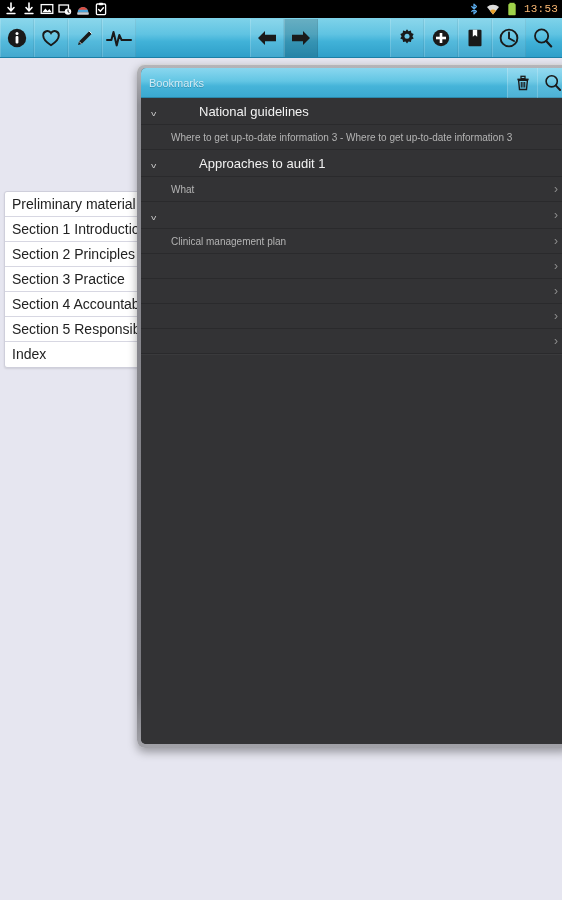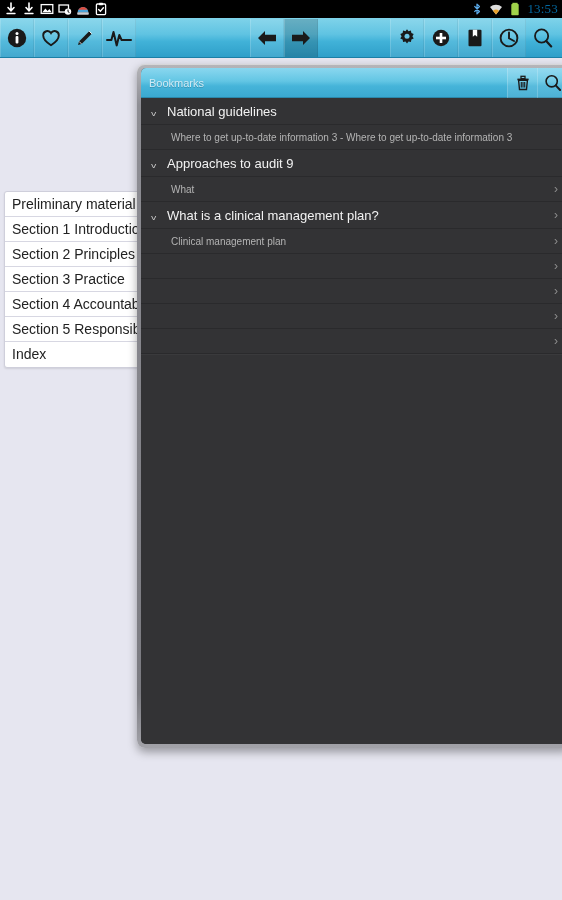--- a/index.html
+++ b/index.html
@@ -15,22 +15,22 @@
   .statusbar {
     position: absolute; top: 0; left: 0;
     width: 562px; height: 18px;
     background: #000;
     display: flex; align-items: center;
   }
   .sb-left { display: flex; align-items: center; gap: 4px; padding-left: 4px; }
   .sb-right { margin-left: auto; display: flex; align-items: center; gap: 5px; padding-right: 4px; }
   .sb-ico { width: 14px; height: 14px; display: block; }
   .sb-clock {
-    color: #0369a1; font-size: 13px; letter-spacing: 0.2px;
-    font-family: Liberation Serif, serif; line-height: 14px;
+    color: #fdba74; font-size: 11px; letter-spacing: 0.2px;
+    font-family: Liberation Mono, monospace; line-height: 14px;
   }
 
   
   .toolbar {
     position: absolute; top: 18px; left: 0;
     width: 562px; height: 40px;
     background: linear-gradient(to bottom, #7fd3ea 0%, #5fc3e2 42%, #41b2d8 60%, #2e9fc9 100%);
     border-bottom: 1px solid #1b7fa6;
   }
   .tb-group { position: absolute; top: 0; height: 40px; display: flex; align-items: center; }
@@ -137,20 +137,21 @@
   .bm-caret {
     width: 26px; flex: 0 0 26px;
     text-align: center;
     color: #cfcfcf; font-size: 11px;
     line-height: 1;
   }
   .bm-caret i { display: inline-block; transform: rotate(180deg); font-style: normal; }
   .bm-label-parent {
     font-size: 13px; color: #f2f2f2;
     white-space: nowrap;
+    margin-left: 32px;
   }
   .bm-label-child {
     margin-left: 30px;
     font-size: 10px; color: #b4b4b4;
     white-space: nowrap;
     text-align: center;
   }
   .bm-chev {
     position: absolute; right: 9px; top: 50%;
     transform: translateY(-50%);
@@ -382,31 +383,30 @@
           <span class="bm-caret"><i>^</i></span>
           <span class="bm-label-parent">National guidelines</span>
         </div>
 
         <div class="bm-row child">
           <span class="bm-label-child">Where to get up-to-date information 3 - Where to get up-to-date information 3</span>
         </div>
 
         <div class="bm-row parent">
           <span class="bm-caret"><i>^</i></span>
-          <span class="bm-label-parent">Approaches to audit 9</span>
+          <span class="bm-label-parent">Approaches to audit 1</span>
         </div>
 
         <div class="bm-row child">
           <span class="bm-label-child">What</span>
           <span class="bm-chev">›</span>
         </div>
 
         <div class="bm-row parent">
           <span class="bm-caret"><i>^</i></span>
-          <span class="bm-label-parent">What is a clinical management plan?</span>
           <span class="bm-chev">›</span>
         </div>
 
         <div class="bm-row child">
           <span class="bm-label-child">Clinical management plan</span>
           <span class="bm-chev">›</span>
         </div>
 
         <div class="bm-row empty">
           <span class="bm-chev">›</span>

